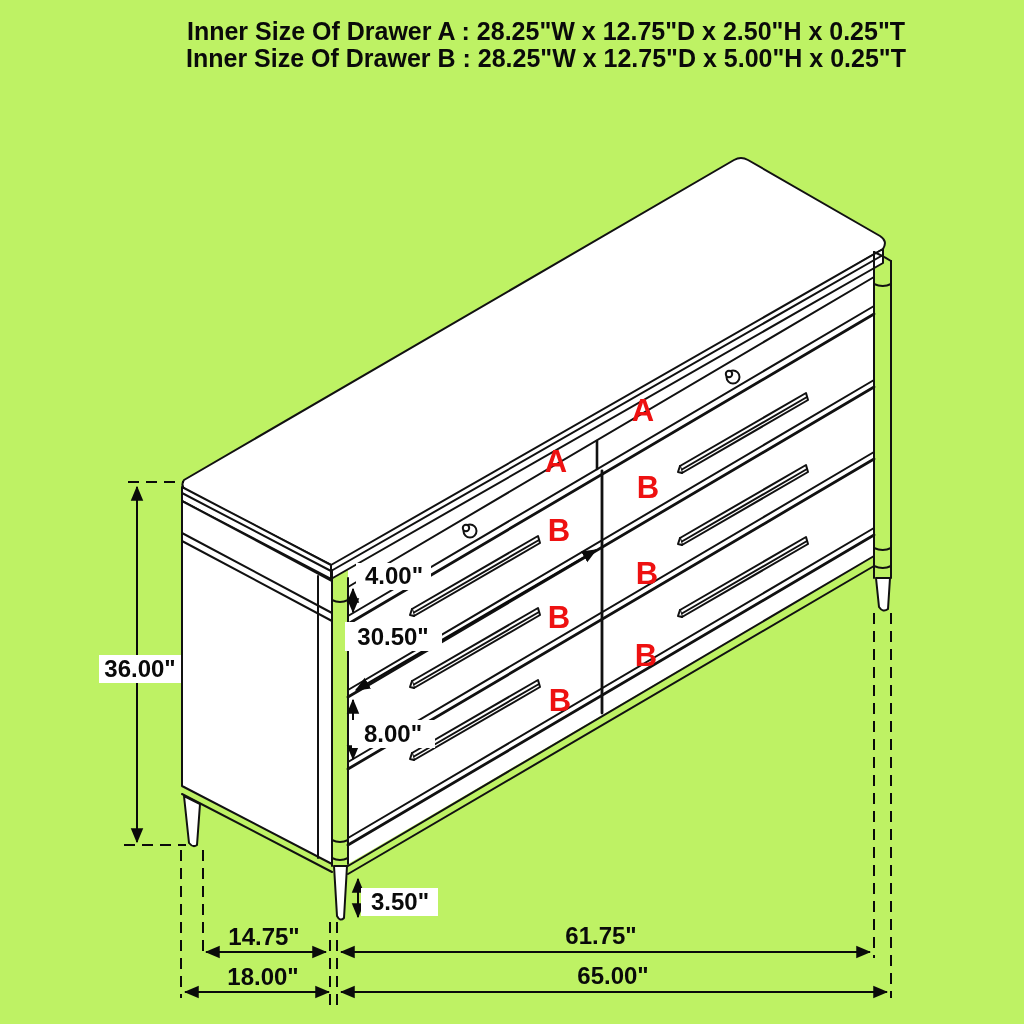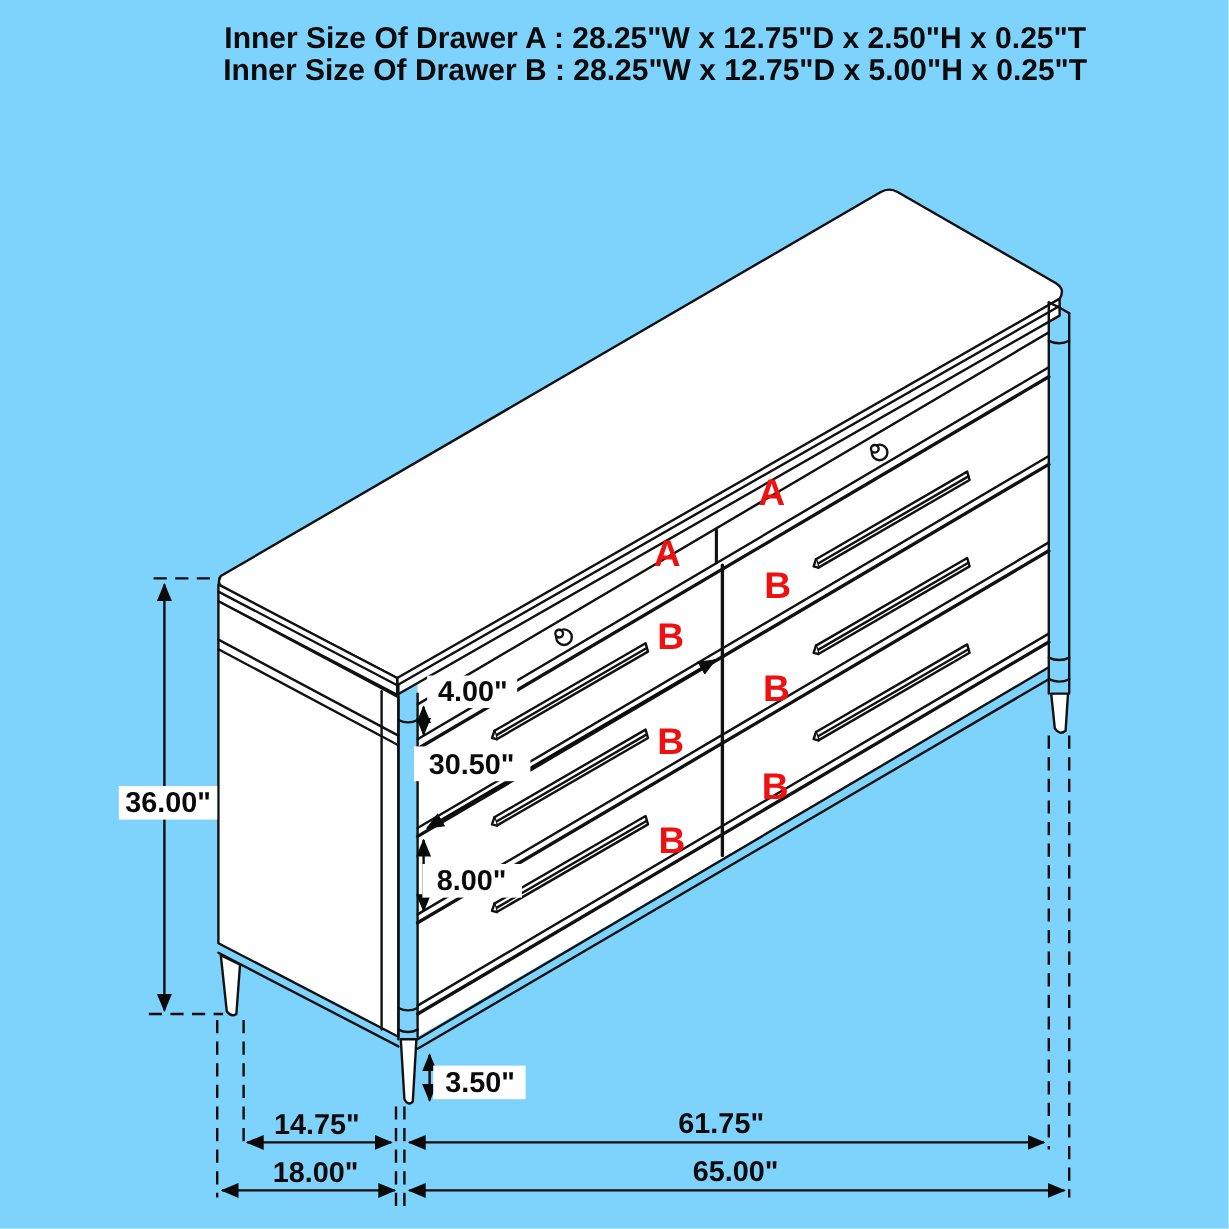--- a/index.html
+++ b/index.html
@@ -1,16 +1,16 @@
 <!DOCTYPE html>
 <html><head>
 <meta charset="utf-8">
 <style>
   html,body{margin:0;padding:0;background:#fff;}
-  .stage{position:relative;width:1024px;height:1024px;background:#7dd3fc;overflow:hidden;
+  .stage{position:relative;width:1024px;height:1024px;background:#bef264;overflow:hidden;
          font-family:"Liberation Sans",sans-serif;}
   svg text{font-family:"Liberation Sans",sans-serif;}
   .titleTxt{font-size:25px;font-weight:bold;fill:#0a0a0a;}
   .dimTxt{font-size:24px;font-weight:bold;fill:#0a0a0a;}
   .redLbl{font-size:31px;font-weight:bold;fill:#ee1111;}
 </style>
 </head>
 <body>
 
 <div class="stage">

